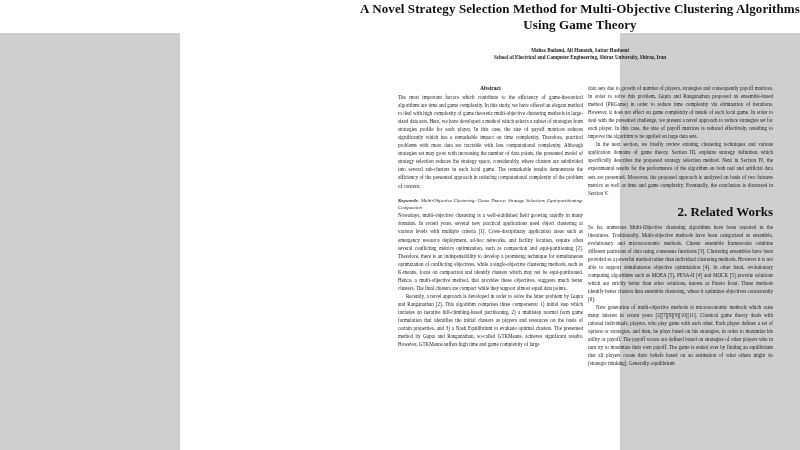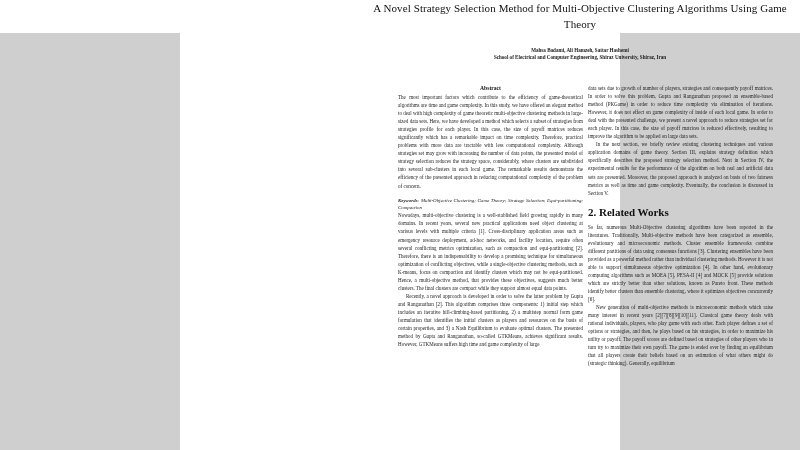--- a/index.html
+++ b/index.html
@@ -40,23 +40,23 @@
     background: #ffffff;
   }
   .title-block {
     position: absolute;
     left: 180px;
     top: 1px;
     width: 440px;
     text-align: center;
   }
   .paper-title {
-    font-size: 11px;
+    font-size: 13px;
     line-height: 15.5px;
-    font-weight: normal;
+    font-weight: bold;
     margin: 0;
     color: #111;
     letter-spacing: 0.1px;
   }
   .authors-block {
     position: absolute;
     left: 180px;
     top: 47px;
     width: 440px;
     text-align: center;
@@ -112,25 +112,26 @@
     text-align: justify;
     margin: 7px 0 0 0;
     color: #1c1c1c;
   }
   .keywords b {
     font-style: italic;
     font-weight: bold;
   }
   .keywords i { font-style: italic; }
   h2.sec {
-    font-size: 11px;
+    font-size: 13px;
     line-height: 10px;
     font-weight: bold;
     margin: 12px 0 6px 0;
     color: #111;
+    text-align: right;
   }
   h2.sec.tight { margin-top: 10px; }
 </style>
 </head>
 <body>
 
 <div id="page">
 
   <div class="top-band"></div>
 

